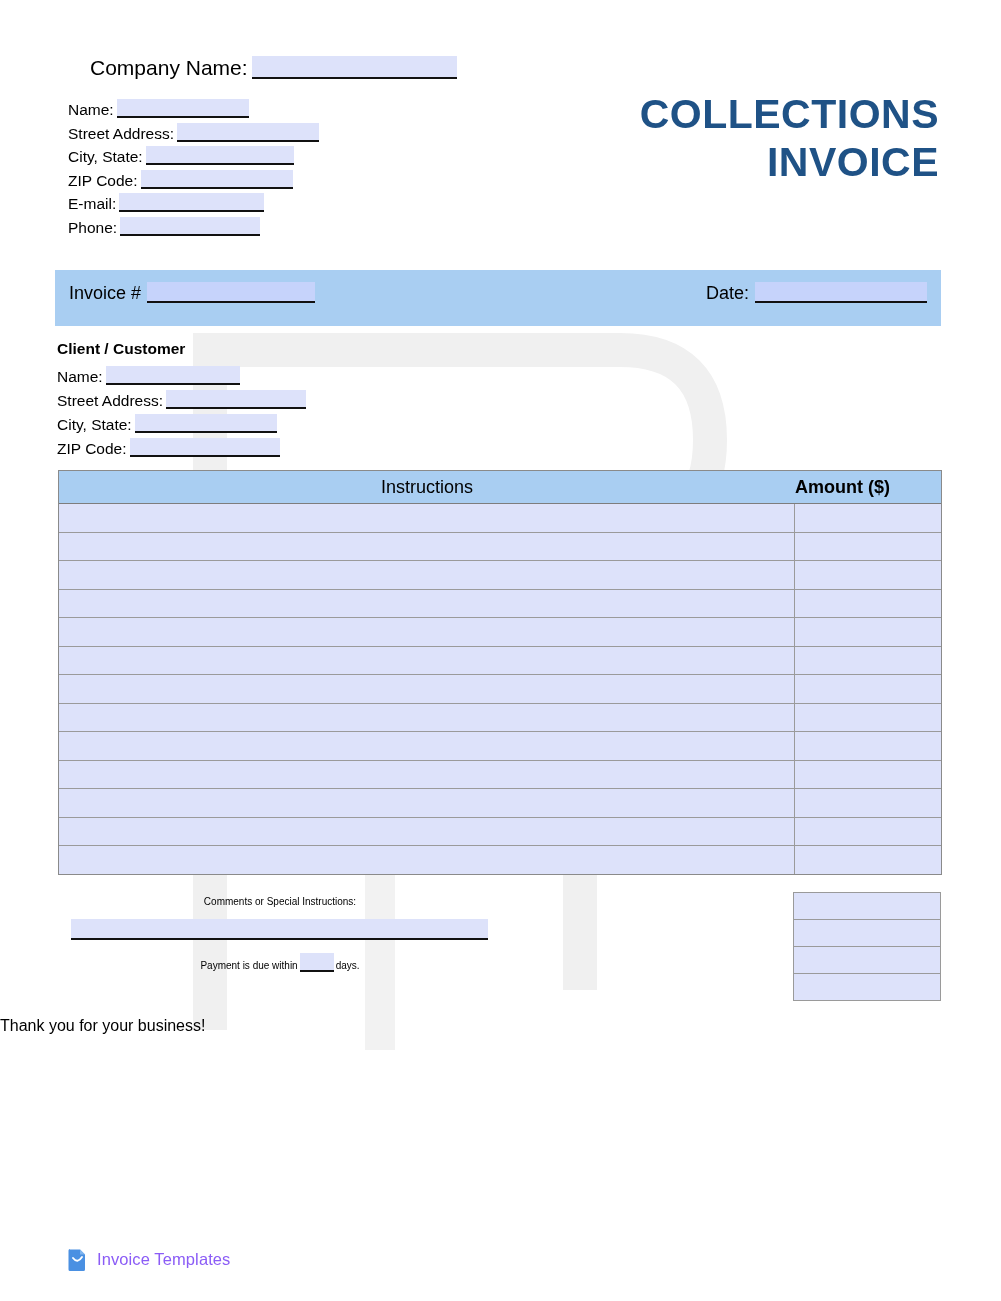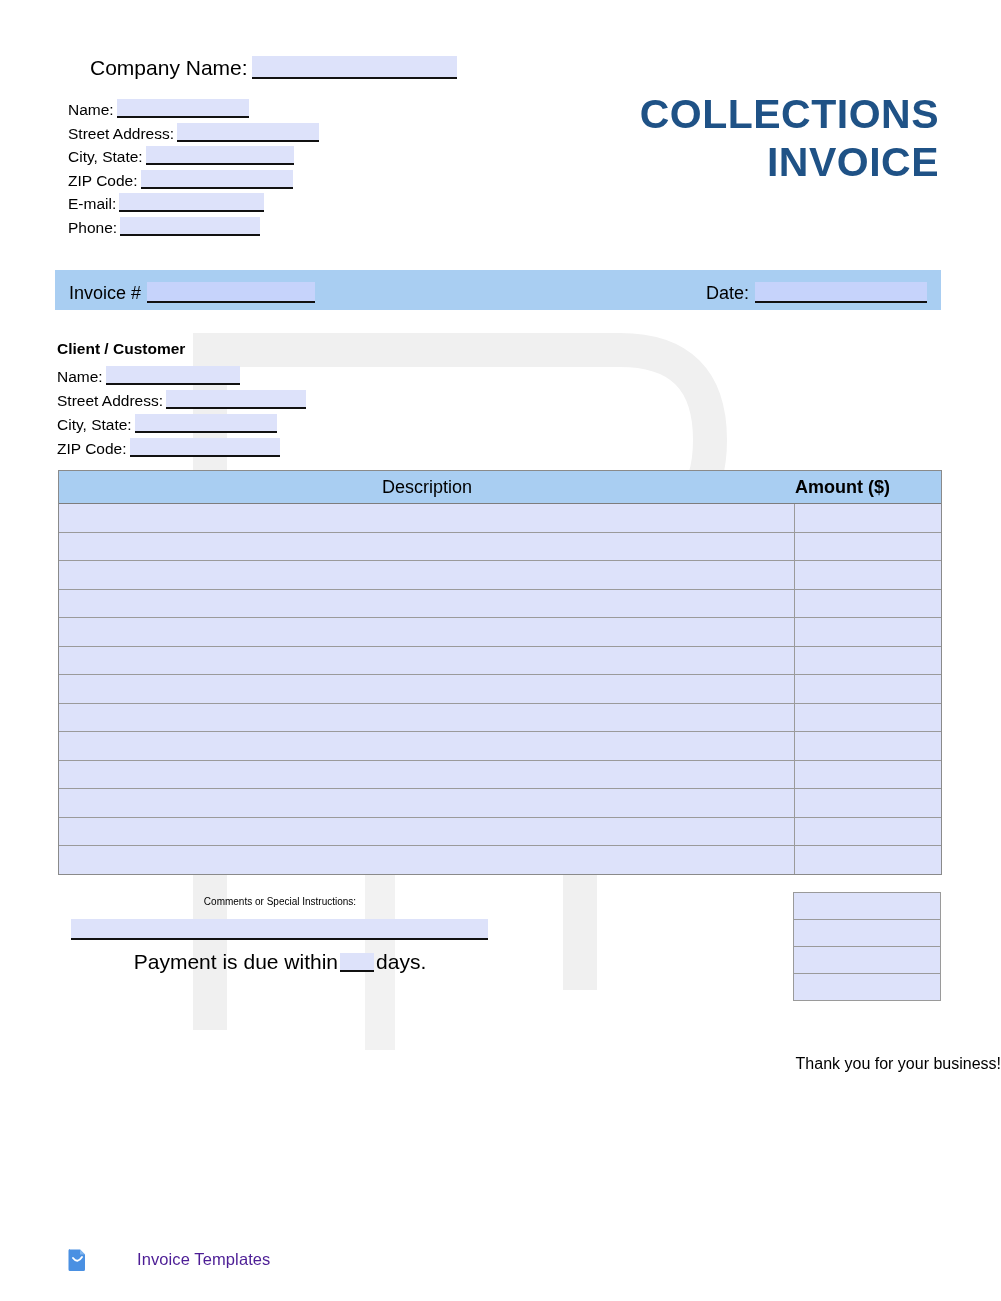--- a/index.html
+++ b/index.html
@@ -87,21 +87,21 @@
     z-index: 2;
     margin-top: 44px;
   }
 
   
   .invoice-bar {
     position: absolute;
     left: 55px;
     top: 270px;
     width: 886px;
-    height: 40px;
+    height: 56px;
     background: #a9cef2;
     z-index: 2;
   }
   .invoice-bar .inv-left {
     position: absolute;
     left: 14px;
     top: 8px;
     font-size: 18px;
     white-space: nowrap;
   }
@@ -208,21 +208,21 @@
     background: #dde2fa;
     border-bottom: 2px solid #111111;
     z-index: 2;
   }
   .payment-line {
     position: absolute;
     left: 70px;
     top: 950px;
     width: 420px;
     text-align: center;
-    font-size: 21px;
+    font-size: 10px;
     white-space: nowrap;
     z-index: 2;
   }
   .payment-line .blank {
     width: 34px;
     height: 17px;
     top: 3px;
     margin: 0 2px;
   }
 
@@ -253,43 +253,41 @@
     background: #dde2fa;
     border-bottom: 1px solid #9a9a9a;
   }
   .totals-boxes div:last-child { border-bottom: none; }
 
   
   .thanks {
     position: absolute;
     left: 0;
     right: 0;
-    top: 1055px;
-    text-align: right;
+    top: 1017px;
+    text-align: left;
     font-size: 16px;
     z-index: 2;
-    padding-left: 8px;
   }
 
   
   .brand {
     position: absolute;
     left: 67px;
     top: 1248px;
     display: flex;
     align-items: center;
     gap: 9px;
     z-index: 2;
   }
   .brand-icon { width: 21px; height: 23px; display: block; }
   .brand-text {
     font-size: 16.5px;
-    color: #4c1d95;
+    color: #8b5cf6;
     letter-spacing: 0.1px;
-    margin-left: 40px;
   }
 </style>
 </head>
 <body>
 
 <div class="page">
 
   <svg class="watermark" viewBox="0 0 700 760" aria-hidden="true">
     <g fill="none" stroke="#f0f0f0" stroke-width="34">
       <path d="M60 740 L60 60 L470 60 Q560 60 560 150 Q560 240 470 240 L200 240"></path>
@@ -352,21 +350,21 @@
     <div class="addr-line">
       <span>City, State:</span><span class="blank" style="width:142px"></span>
     </div>
     <div class="addr-line">
       <span>ZIP Code:</span><span class="blank" style="width:150px"></span>
     </div>
   </div>
 
   <div class="table">
     <div class="thead">
-      <div class="th-desc">Description</div>
+      <div class="th-desc">Instructions</div>
       <div class="th-amt">Amount ($)</div>
     </div>
     <div id="table-body">
         <div class="trow">
           <div class="td-desc"></div>
           <div class="td-amt"></div>
         </div>
         <div class="trow">
           <div class="td-desc"></div>
           <div class="td-amt"></div>

